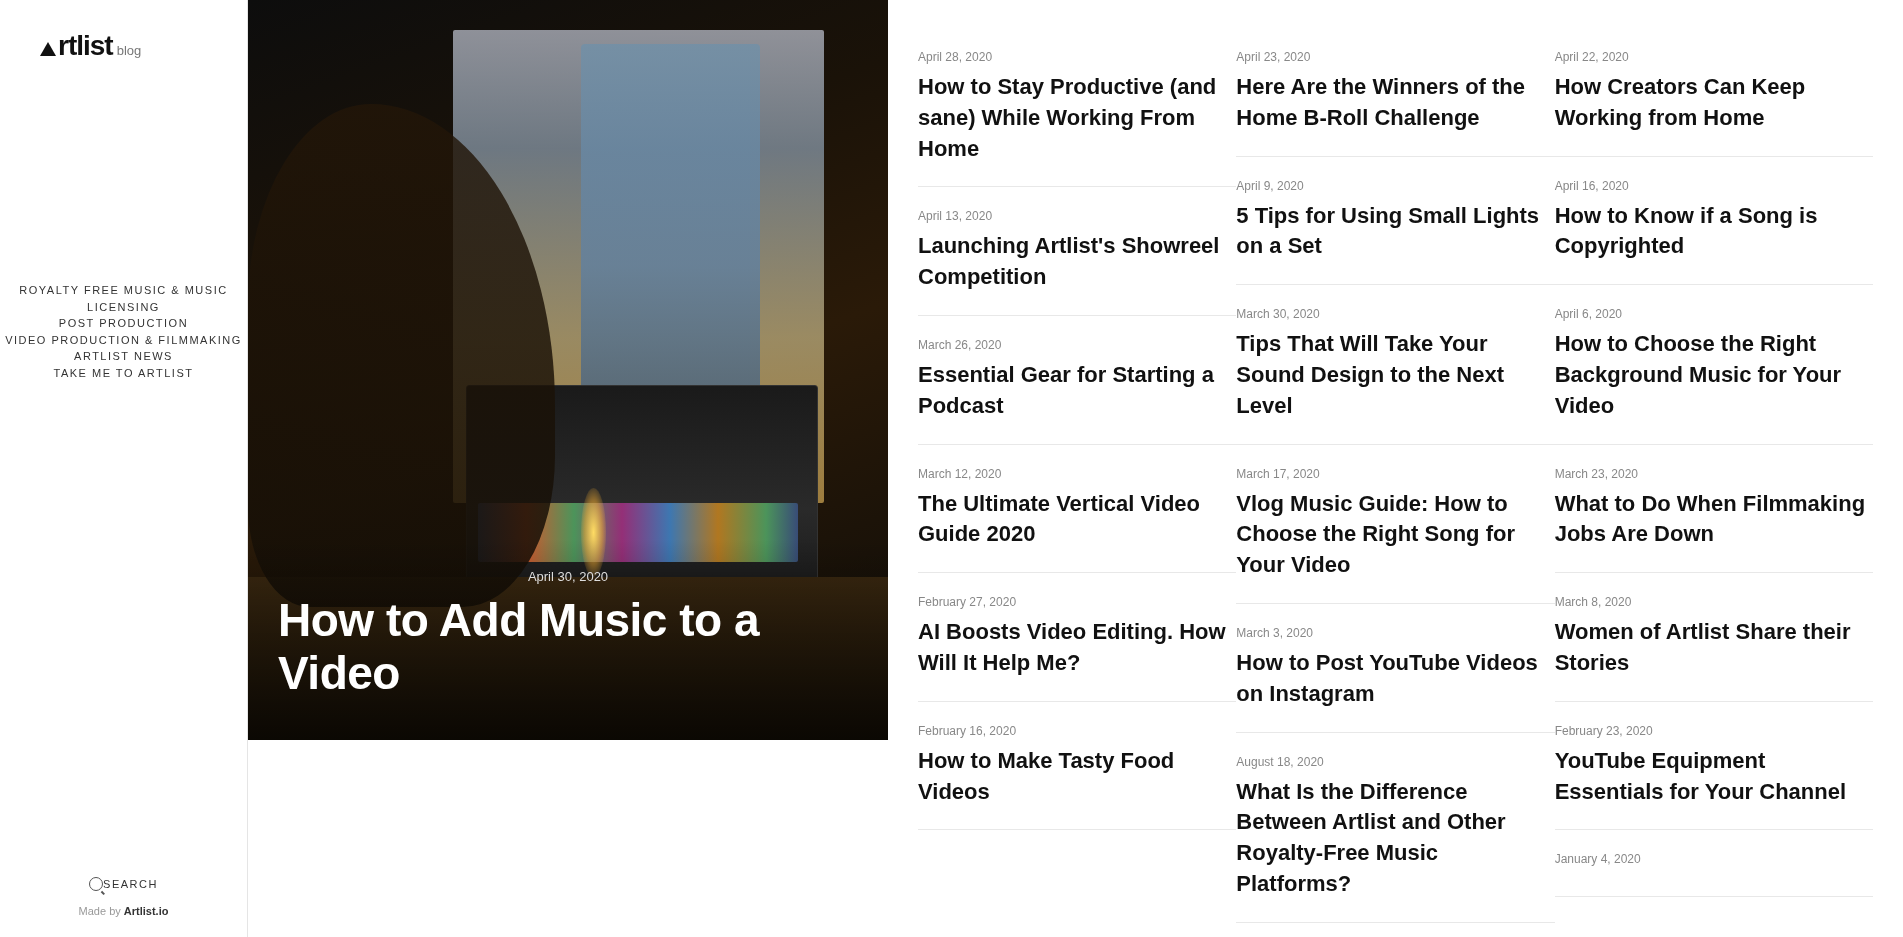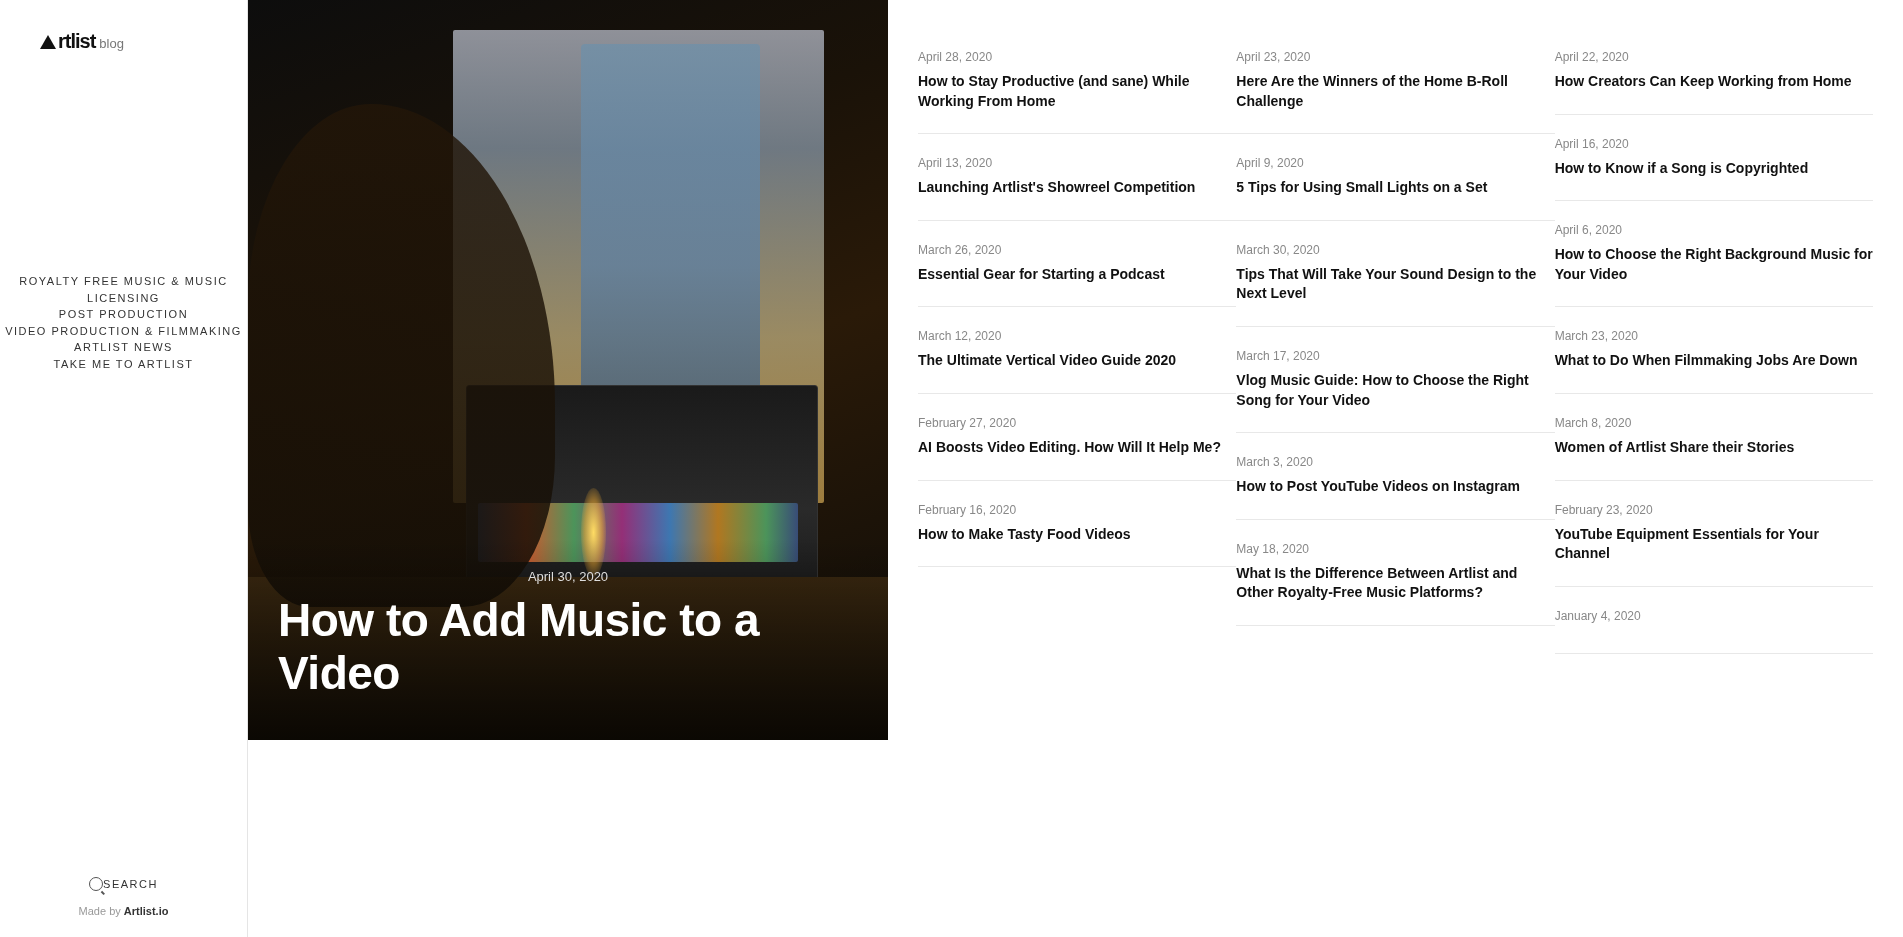--- a/index.html
+++ b/index.html
@@ -147,32 +147,32 @@
       padding: 22px 0;
       border-bottom: 1px solid #e8e8e8;
       cursor: pointer;
     }
     .article-date {
       font-size: 12px;
       color: #888;
       margin-bottom: 8px;
     }
     .article-title {
-      font-size: 14px;
+      font-size: 22px;
       font-weight: 600;
       color: #111;
       line-height: 1.4;
     }
   </style>
 </head>
 <body>
 
 <aside id="sidebar">
   <div class="logo-wrap">
-    <span style="font-size:20px;font-weight:700;letter-spacing:-1px;color:#111;">
+    <span style="font-size:28px;font-weight:700;letter-spacing:-1px;color:#111;">
       <span style="display:inline-block;width:0;height:0;border-left:8px solid transparent;border-right:8px solid transparent;border-bottom:14px solid #111;margin-right:2px;position:relative;top:1px;"></span>rtlist</span>
     <span class="logo-blog">blog</span>
   </div>
 
   <nav class="nav-links">
     <span class="nav-link">ROYALTY FREE MUSIC &amp; MUSIC LICENSING</span>
     <span class="nav-link">POST PRODUCTION</span>
     <span class="nav-link">VIDEO PRODUCTION &amp; FILMMAKING</span>
     <span class="nav-link">ARTLIST NEWS</span>
     <span class="nav-link">TAKE ME TO ARTLIST</span>
@@ -258,21 +258,21 @@
       </div>
       <div class="article-item">
         <div class="article-date">March 17, 2020</div>
         <div class="article-title">Vlog Music Guide: How to Choose the Right Song for Your Video</div>
       </div>
       <div class="article-item">
         <div class="article-date">March 3, 2020</div>
         <div class="article-title">How to Post YouTube Videos on Instagram</div>
       </div>
       <div class="article-item">
-        <div class="article-date">May 18, 2020</div>
+        <div class="article-date">August 18, 2020</div>
         <div class="article-title">What Is the Difference Between Artlist and Other Royalty-Free Music Platforms?</div>
       </div>
     </div>
 
     <div>
       <div class="article-item">
         <div class="article-date">April 22, 2020</div>
         <div class="article-title">How Creators Can Keep Working from Home</div>
       </div>
       <div class="article-item">

